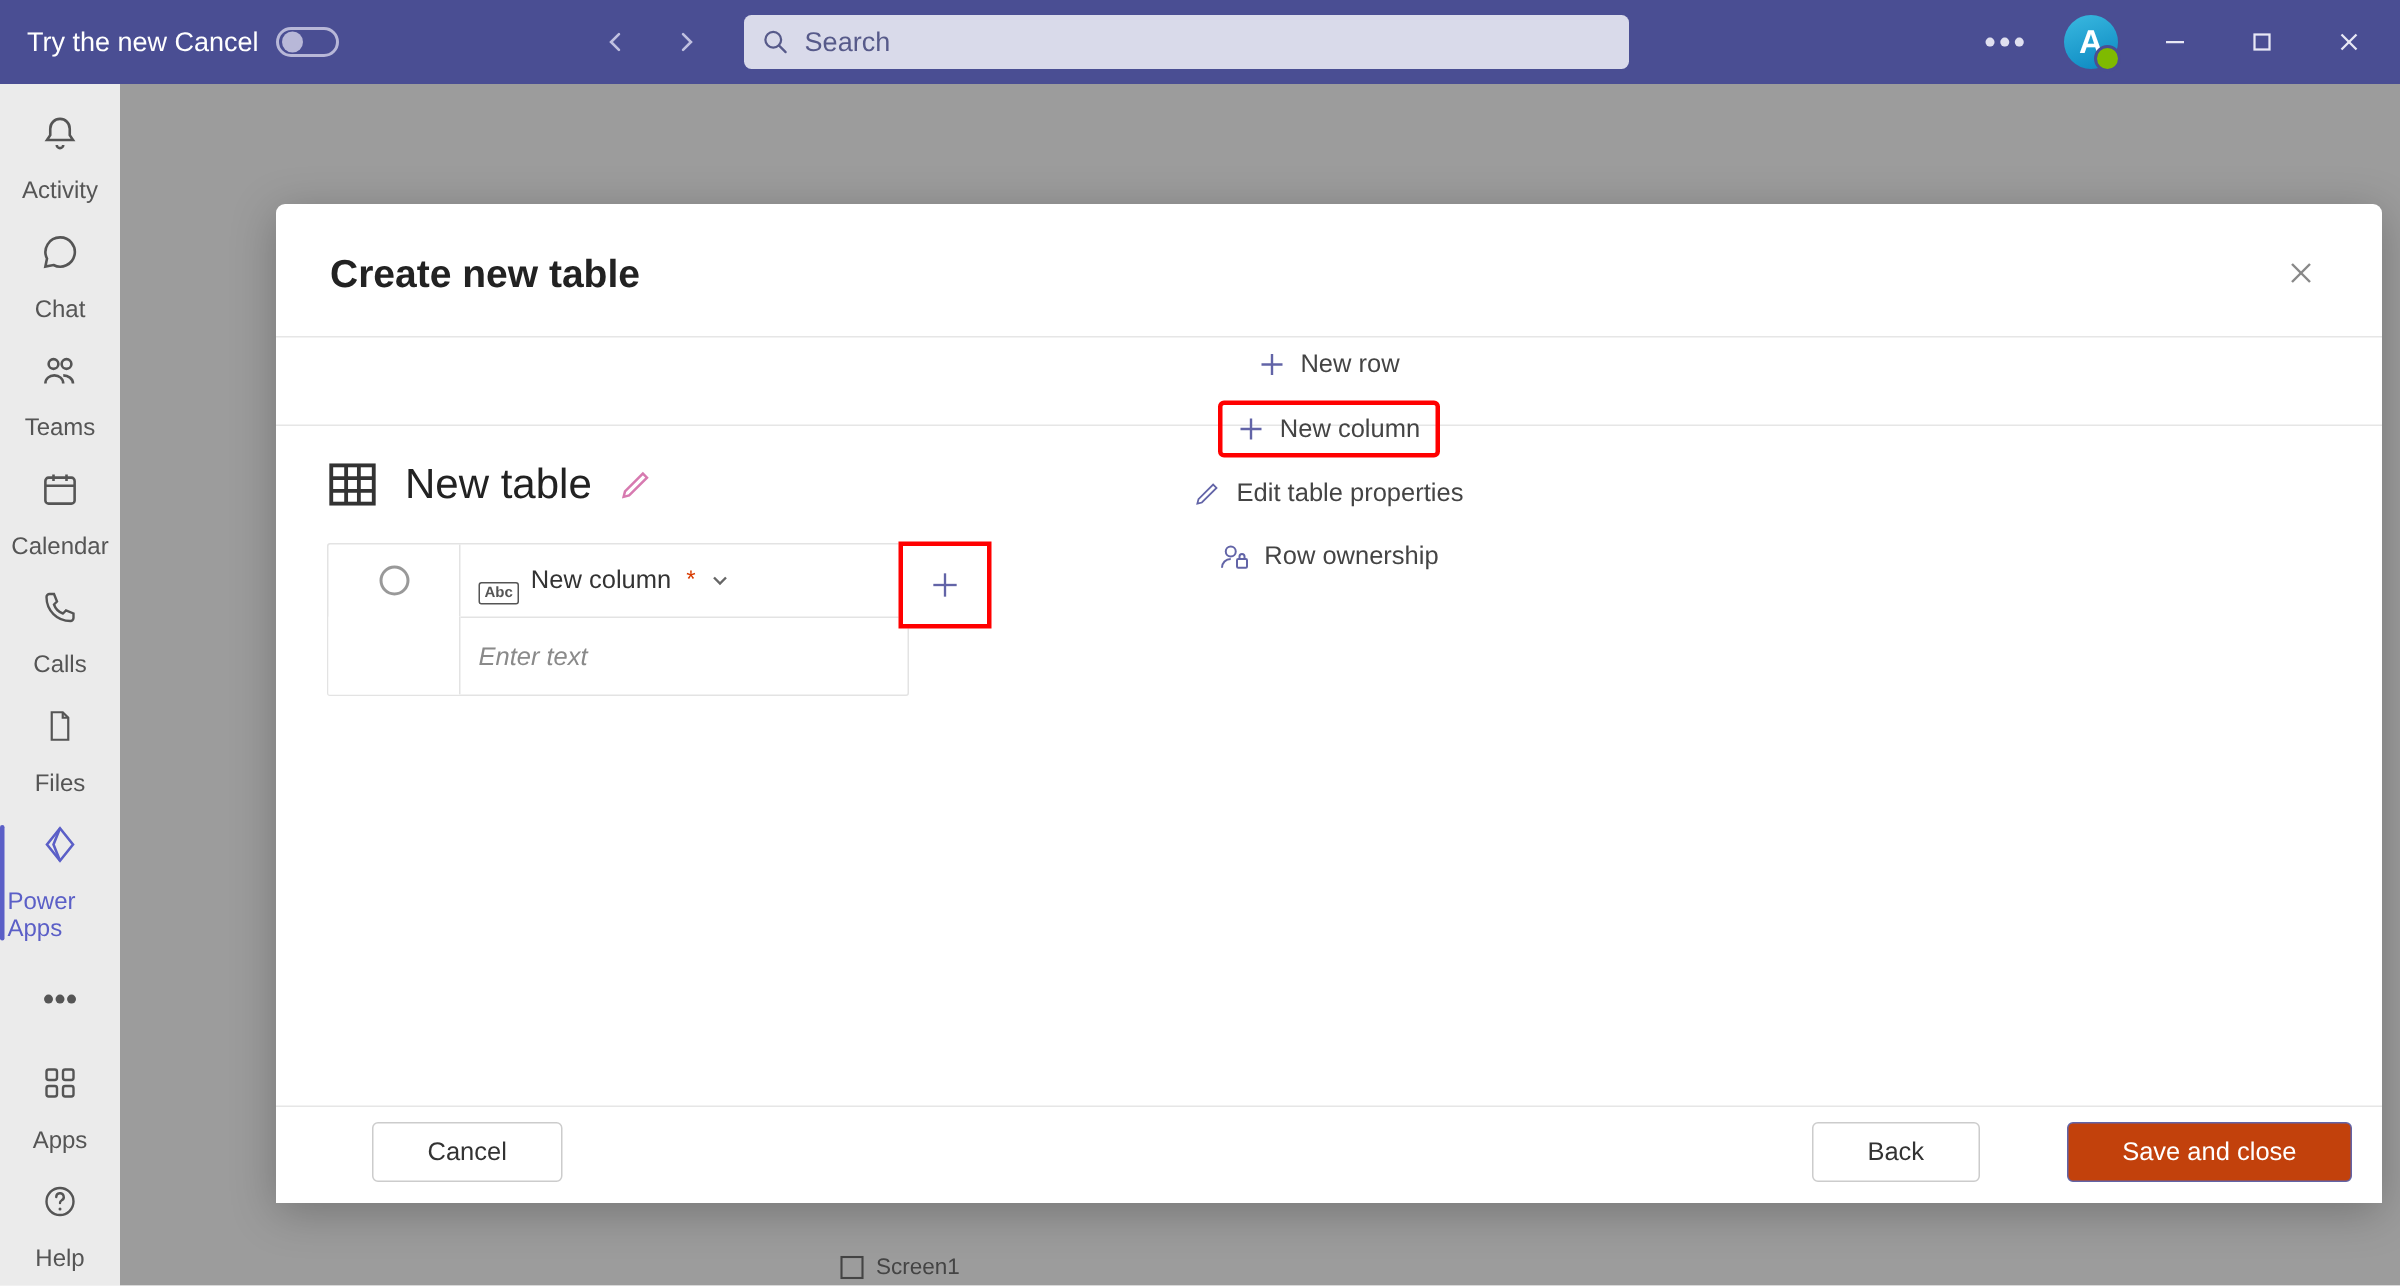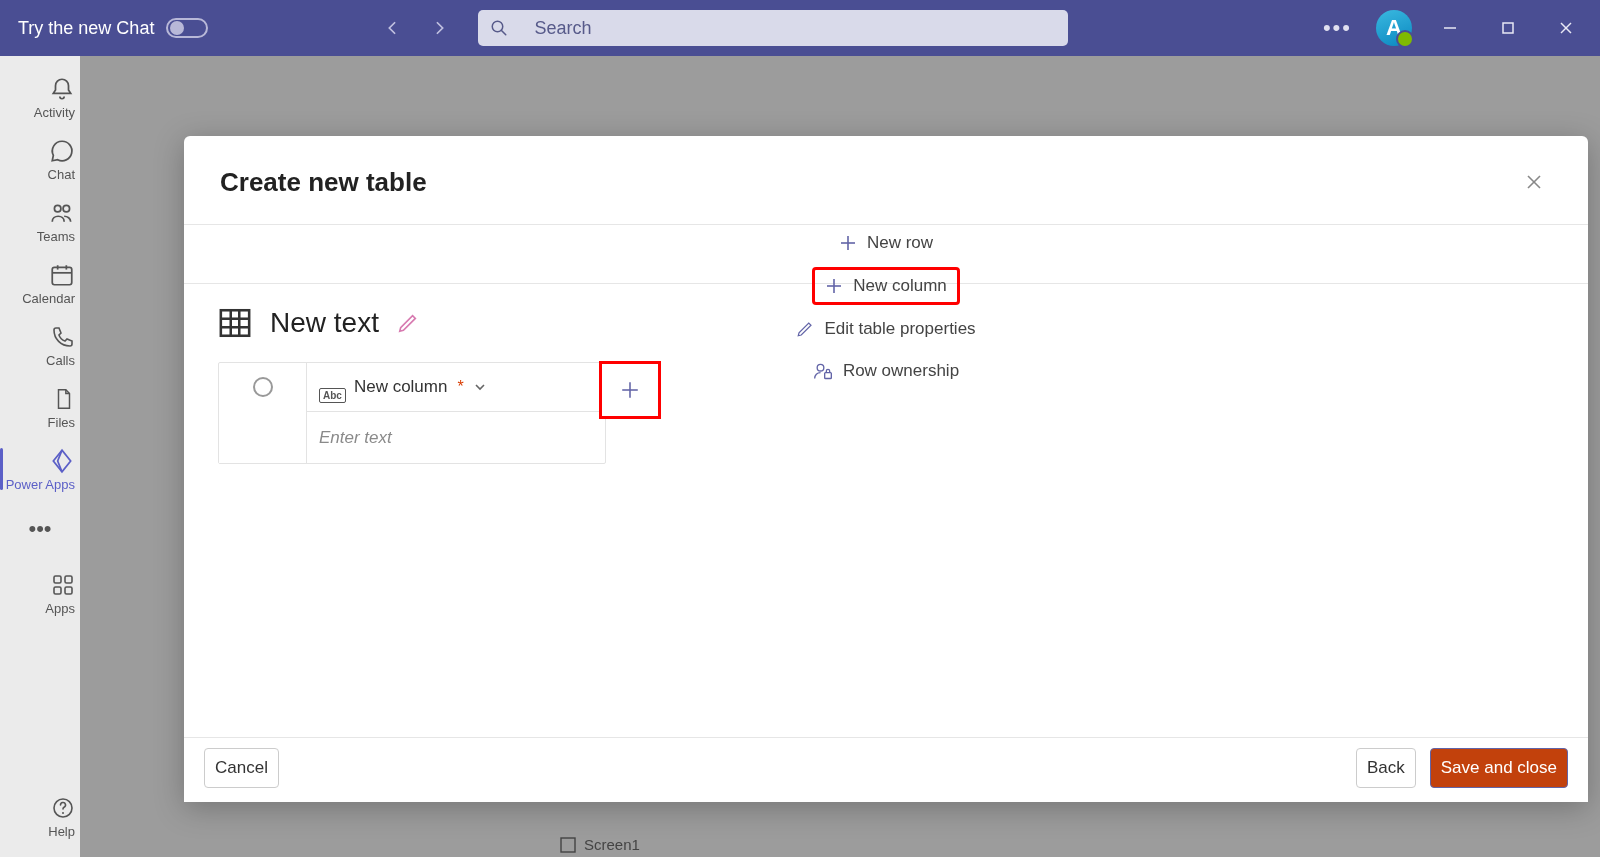--- a/index.html
+++ b/index.html
@@ -24,21 +24,21 @@
   }
   .toggle::after {
     content: ""; position: absolute; left: 2px; top: 1px;
     width: 14px; height: 14px; border-radius: 50%; background: #b8b8d8;
   }
   .nav-arrows { display:flex; gap:20px; margin-left:170px; }
   .nav-arrow { width:28px; height:28px; display:flex; align-items:center; justify-content:center; color:#c0c0e0;}
   .searchbar {
     margin-left: 24px; width: 590px; height: 36px;
     background: #d9daea; border-radius: 5px;
-    display:flex; align-items:center; padding: 0 12px; gap: 26px;
+    display:flex; align-items:center; padding: 0 12px; gap: 10px;
     color:#575a8a; font-size:18px;
   }
   .titlebar-right {
     position:absolute; right:0; top:0; height:56px;
     display:flex; align-items:center; gap:18px; padding-right:14px;
   }
   .ellipsis-btn { font-size:22px; color:#e0e0f0; letter-spacing:2px; padding:0 6px;}
   .avatar {
     width:36px; height:36px; border-radius:50%;
     background: linear-gradient(160deg,#3ab9e0 0%, #0a87c0 100%);
@@ -53,22 +53,22 @@
   .win-btn { width:40px; height:40px; display:flex; align-items:center; justify-content:center; color:#e8e8f5;}
   
   
   .app-shell { display:flex; height: calc(857px - 56px); }
   .rail {
     width: 80px; background: #ebebeb;
     display:flex; flex-direction:column; align-items:center;
     padding-top: 10px; color:#555; position:relative;
   }
   .rail-item {
-    width:70px; display:flex; flex-direction:column; align-items:flex-end;
-    gap:3px; padding:10px 0 8px; font-size:13px; color:#555; cursor:pointer;
+    width:70px; display:flex; flex-direction:column; align-items:center;
+    gap:17px; padding:10px 0 8px; font-size:16px; color:#555; cursor:pointer;
   }
   .rail-item.active { color:#5b5fc7; position:relative;}
   .rail-item.active::before{
     content:""; position:absolute; left:-5px; top:10px; bottom:10px;
     width:3px; background:#5b5fc7; border-radius:2px;
   }
   .rail-icon { height:26px; display:flex; align-items:center; justify-content:center; }
   .rail-ellipsis { margin-top:4px; font-size:22px; color:#555; padding:12px 0;}
   .rail-apps { margin-top:8px; }
   .rail-bottom { margin-top:auto; padding-bottom:18px;}
@@ -168,39 +168,39 @@
   .enter-text {
     color:#8a8a8a; font-style:italic; font-size:17px;
   }
   
   .modal-footer {
     border-top:1px solid #e6e6e6;
     padding: 10px 20px 14px;
     display:flex; align-items:center;
   }
   .btn {
-    height:40px; padding:0 10px; font-size:17px; border-radius:4px;
-    display:flex; align-items:center; cursor:pointer;
+    height:40px; padding:0 36px; font-size:17px; border-radius:4px;
+    display:flex; align-items:center; cursor:pointer;margin-left:44px;
   }
   .btn-secondary {
     background:#fff; border:1px solid #ccc; color:#333;
   }
   .btn-primary {
     background:#c2410c; color:#fff; border:1px solid #6264a7;
   }
   .footer-right { margin-left:auto; display:flex; gap:14px; }
   
   svg { display:block; }
 </style>
 </head>
 <body>
 
 <div class="titlebar">
   <div class="try-new">
-    <span>Try the new Chat</span>
+    <span>Try the new Cancel</span>
     <div class="toggle"></div>
   </div>
   <div class="nav-arrows">
     <div class="nav-arrow">
       <svg width="14" height="14" viewBox="0 0 16 16">
           <path d="M11 2 5 8l6 6" stroke="currentColor" stroke-width="2" fill="none" stroke-linecap="round"></path>
         </svg>
     </div>
     <div class="nav-arrow">
       <svg width="14" height="14" viewBox="0 0 16 16">
@@ -408,21 +408,21 @@
         <div class="table-title-row">
           <span class="table-grid-icon">
             <svg width="34" height="34" viewBox="0 0 24 24">
                 <rect x="2" y="3" width="20" height="18" stroke="currentColor" stroke-width="1.8" fill="none"></rect>
                 <line x1="2" y1="9" x2="22" y2="9" stroke="currentColor" stroke-width="1.8"></line>
                 <line x1="2" y1="15" x2="22" y2="15" stroke="currentColor" stroke-width="1.8"></line>
                 <line x1="9" y1="3" x2="9" y2="21" stroke="currentColor" stroke-width="1.8"></line>
                 <line x1="15" y1="3" x2="15" y2="21" stroke="currentColor" stroke-width="1.8"></line>
               </svg>
           </span>
-          <span class="table-name">New text</span>
+          <span class="table-name">New table</span>
           <span class="rename-pencil">
             <span>
               <svg width="22" height="22" viewBox="0 0 24 24">
                   <path d="M3 21l4-1L20 7l-3-3L4 17l-1 4Z" stroke="currentColor" stroke-width="1.8" fill="none"></path>
                 </svg>
             </span>
           </span>
         </div>
 
         <div class="table-grid">

